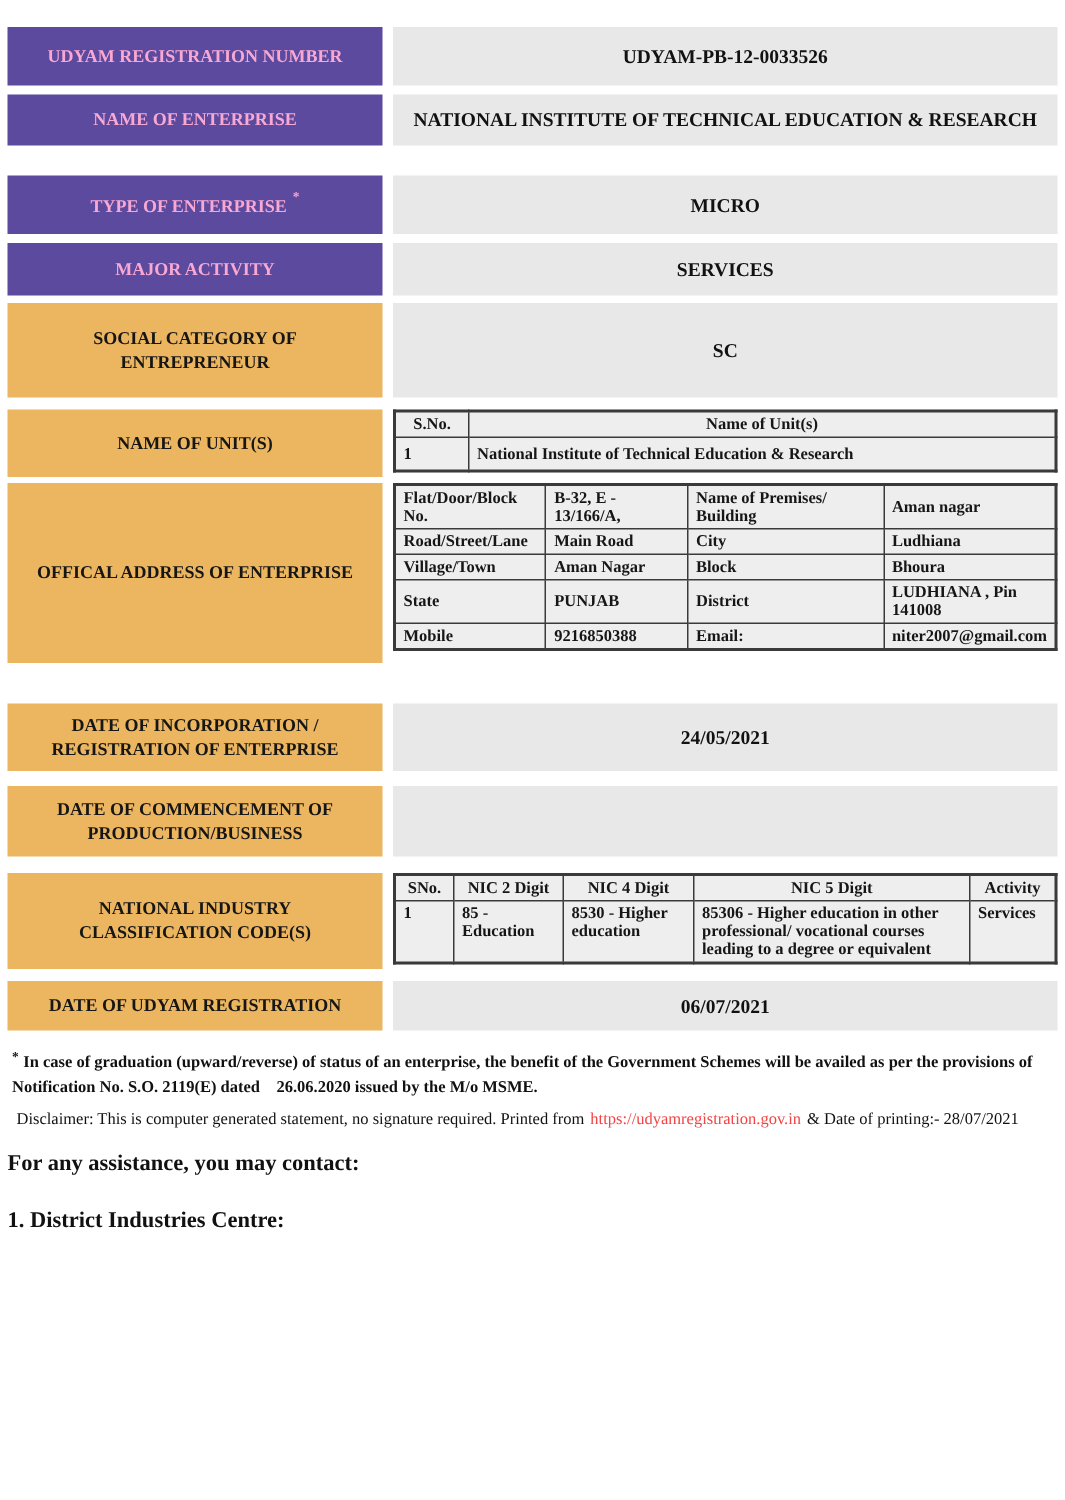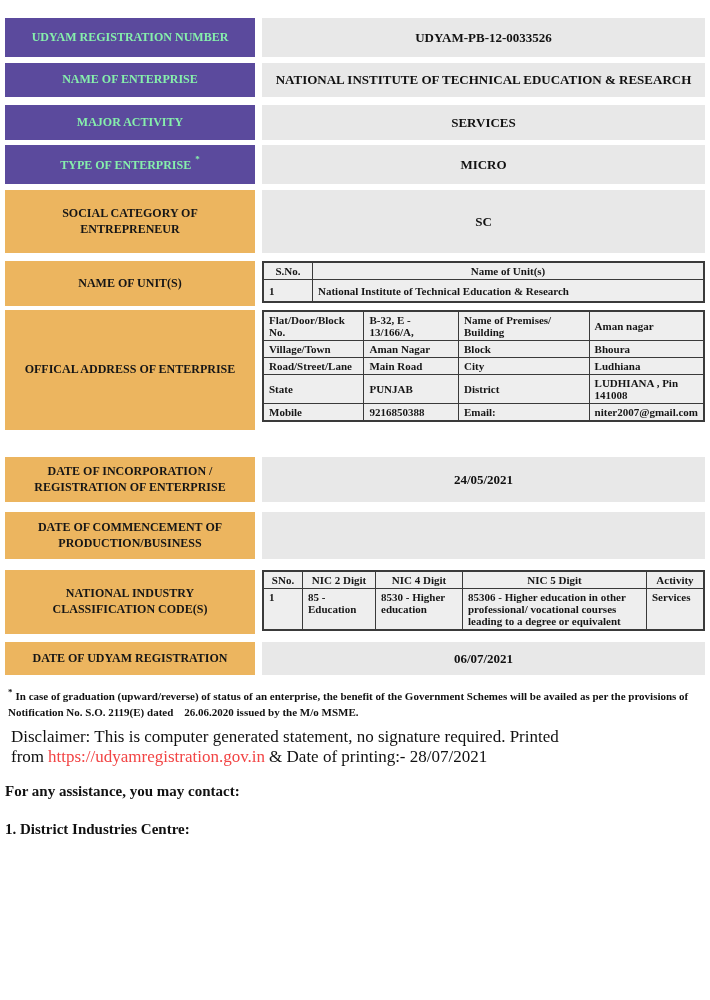--- a/index.html
+++ b/index.html
@@ -8,29 +8,29 @@
     padding:18px 5px 0 5px;position:relative;color:#111;
     font-family:"Liberation Serif",serif;
   }
   .row{display:flex;gap:7px;align-items:stretch;}
   .label{
     flex:0 0 250px;width:250px;box-sizing:border-box;
     display:flex;align-items:center;justify-content:center;
     text-align:center;font-weight:700;font-size:12px;line-height:1.3;
     padding:2px 14px;
   }
-  .purple{background:#5b4a9d;color:#86efac;}
+  .purple{background:#5b4a9d;color:#f9a8d4;}
   .gold{background:#ecb55f;color:#161616;}
   .value{
     flex:1;background:#e8e8e8;display:flex;align-items:center;justify-content:center;
     text-align:center;font-weight:700;font-size:13px;padding:2px 6px;box-sizing:border-box;
   }
   .label sup{font-size:9px;margin-left:4px;position:relative;top:-2px;}
   .r1{height:39px;margin-bottom:6px;}
-  .r2{height:34px;margin-bottom:8px;}
+  .r2{height:34px;margin-bottom:20px;}
   .r3{height:39px;margin-bottom:6px;}
   .r4{height:35px;margin-bottom:5px;}
   .r5{height:63px;margin-bottom:8px;}
   .r6{height:45px;margin-bottom:4px;}
   .r7{height:120px;margin-bottom:10px;}
   .r8{height:45px;margin-bottom:10px;margin-top:27px;}
   .r9{height:47px;margin-bottom:11px;}
   .r10{height:64px;margin-bottom:8px;}
   .r11{height:33px;margin-bottom:0;}
   .tablewrap{flex:1;}
@@ -44,21 +44,21 @@
   .addr-table .c2{width:86px;}
   .addr-table .c3{width:126px;}
   .nic-table th{text-align:center;}
   .nic-table td{text-align:left;vertical-align:top;}
   .nic-table .n1{width:28px;}
   .nic-table .n2{width:62px;}
   .nic-table .n3{width:76px;}
   .nic-table .n5{width:46px;}
   .footnote{margin:11px 0 0 3px;font-size:11px;font-weight:700;line-height:1.5;width:698px;}
   .footnote sup{font-size:9px;margin-right:3px;}
-  .disclaimer{margin:6px 0 0 6px;font-size:17px;font-weight:400;font-family:Liberation Serif, serif;}
+  .disclaimer{margin:6px 0 0 6px;font-size:11px;font-weight:400;font-family:Liberation Serif, serif;}
   .ext-link{color:#f24444;text-decoration:none;margin:0 4px;}
   .contact-heading{margin:16px 0 0 0;font-size:15px;font-weight:700;}
   .contact-item{display:flex;margin-top:21px;flex-direction:column;}
   .contact-label{flex:0 0 206px;font-size:15px;font-weight:700;}
   .contact-value{font-size:11px;font-weight:700;padding-top:4px;}
   .qr-box{
     margin:16px 0 0 397px;width:96px;height:96px;border:3px solid #5b4a9d;
     padding:5px;background:#fff;
   }
   .qr-box svg{display:block;}
@@ -71,30 +71,30 @@
   <div class="row r1">
     <div class="label purple">UDYAM REGISTRATION NUMBER</div>
     <div class="value">UDYAM-PB-12-0033526</div>
   </div>
 
   <div class="row r2">
     <div class="label purple">NAME OF ENTERPRISE</div>
     <div class="value">NATIONAL INSTITUTE OF TECHNICAL EDUCATION &amp; RESEARCH</div>
   </div>
 
-  <div class="row r4">
-    <div class="label purple">MAJOR ACTIVITY</div>
-    <div class="value">SERVICES</div>
-  </div>
-
   <div class="row r3">
     <div class="label purple">
       <span><span>TYPE OF ENTERPRISE</span><sup>*</sup></span>
     </div>
     <div class="value">MICRO</div>
+  </div>
+
+  <div class="row r4">
+    <div class="label purple">MAJOR ACTIVITY</div>
+    <div class="value">SERVICES</div>
   </div>
 
   <div class="row r5">
     <div class="label gold">SOCIAL CATEGORY OF ENTREPRENEUR</div>
     <div class="value">SC</div>
   </div>
 
   <div class="row r6">
     <div class="label gold">NAME OF UNIT(S)</div>
     <div class="tablewrap">
@@ -118,30 +118,30 @@
     <div class="tablewrap">
       <table class="addr-table">
         <tbody>
             <tr>
           <td class="c1">Flat/Door/Block No.</td>
           <td class="c2">B-32, E - 13/166/A,</td>
           <td class="c3">Name of Premises/ Building</td>
           <td>Aman nagar</td>
         </tr>
         <tr>
+          <td class="c1">Road/Street/Lane</td>
+          <td class="c2">Main Road</td>
+          <td class="c3">City</td>
+          <td>Ludhiana</td>
+        </tr>
+        <tr>
           <td class="c1">Village/Town</td>
           <td class="c2">Aman Nagar</td>
           <td class="c3">Block</td>
           <td>Bhoura</td>
-        </tr>
-        <tr>
-          <td class="c1">Road/Street/Lane</td>
-          <td class="c2">Main Road</td>
-          <td class="c3">City</td>
-          <td>Ludhiana</td>
         </tr>
         <tr>
           <td class="c1">State</td>
           <td class="c2">PUNJAB</td>
           <td class="c3">District</td>
           <td>LUDHIANA , Pin 141008</td>
         </tr>
         <tr>
           <td class="c1">Mobile</td>
           <td class="c2">9216850388</td>

